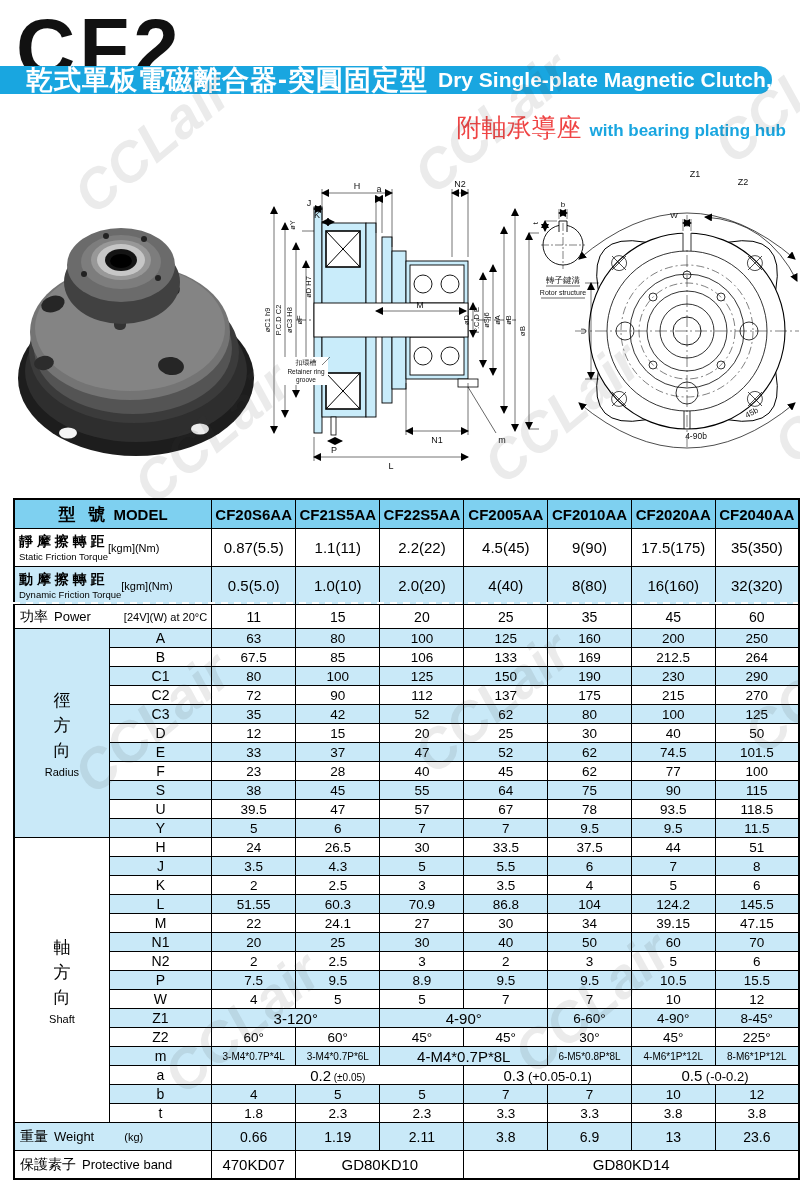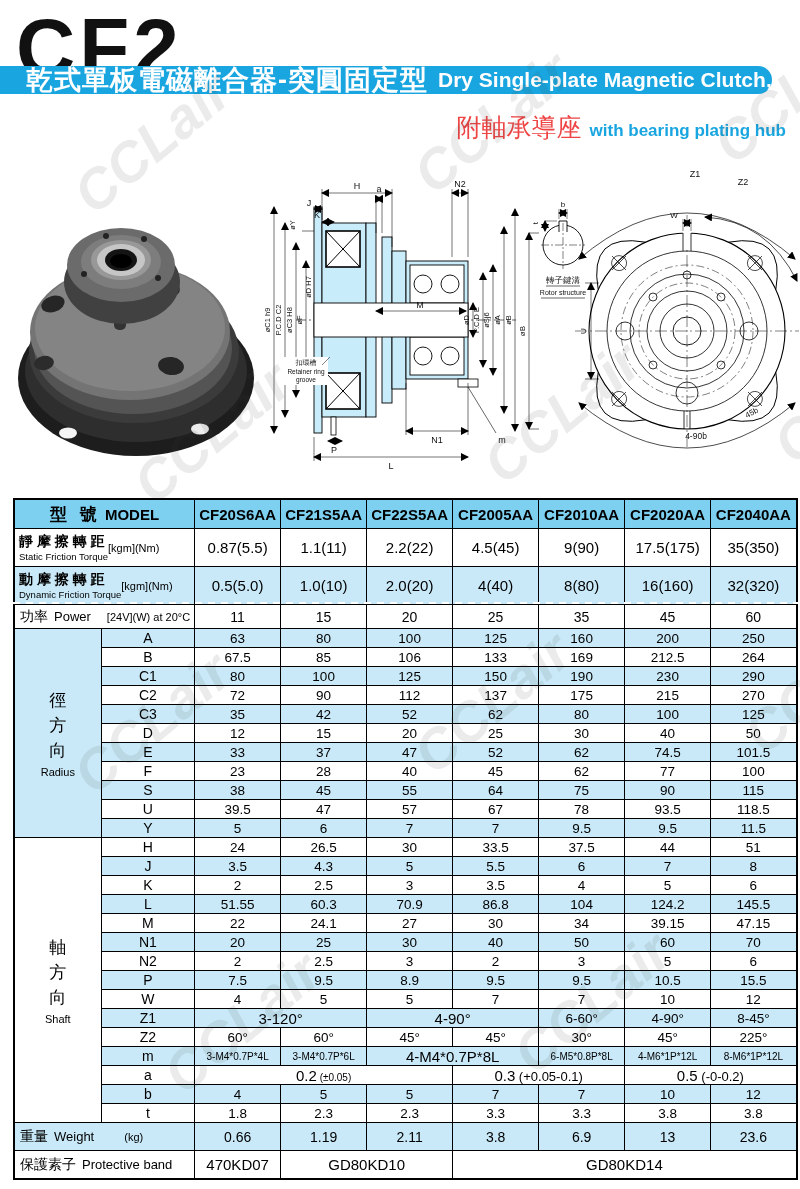--- a/index.html
+++ b/index.html
@@ -54,21 +54,21 @@
   tr.power td.val, tr.weight td.val, tr.band td.val{font-size:14px;}
   tr[data-key="m"] td.val{font-size:10px;}
   td.label-cell .lwrap{display:flex;align-items:center;justify-content:flex-start;padding:0 4px;}
   .lleft{text-align:left;}
   .lzh{font-size:14px;font-weight:bold;white-space:nowrap;}
   .len{font-size:9.5px;white-space:nowrap;}
   .lunit{font-size:11px;}
   tr.power .lwrap, tr.weight .lwrap, tr.band .lwrap{justify-content:flex-start;gap:6px;padding-left:5px;}
   .izh{font-size:14px;}
   .ien{font-size:13px;}
-  .iunit{font-size:11px;margin-left:10px;}
+  .iunit{font-size:11px;margin-left:27px;}
   tr.weight .iunit{margin-left:24px;}
   .amain{font-size:15px;}
   .atol{font-size:10px;}
   .paren{font-size:13px;}
   .stack{display:inline-flex;flex-direction:row;font-size:13px;line-height:8.5px;
          vertical-align:middle;text-align:left;}
   #dash-line{position:absolute;height:2px;z-index:3;
          background:repeating-linear-gradient(90deg,#fff 0 7px,rgba(255,255,255,0) 7px 13px);}
 </style>
 </head>

